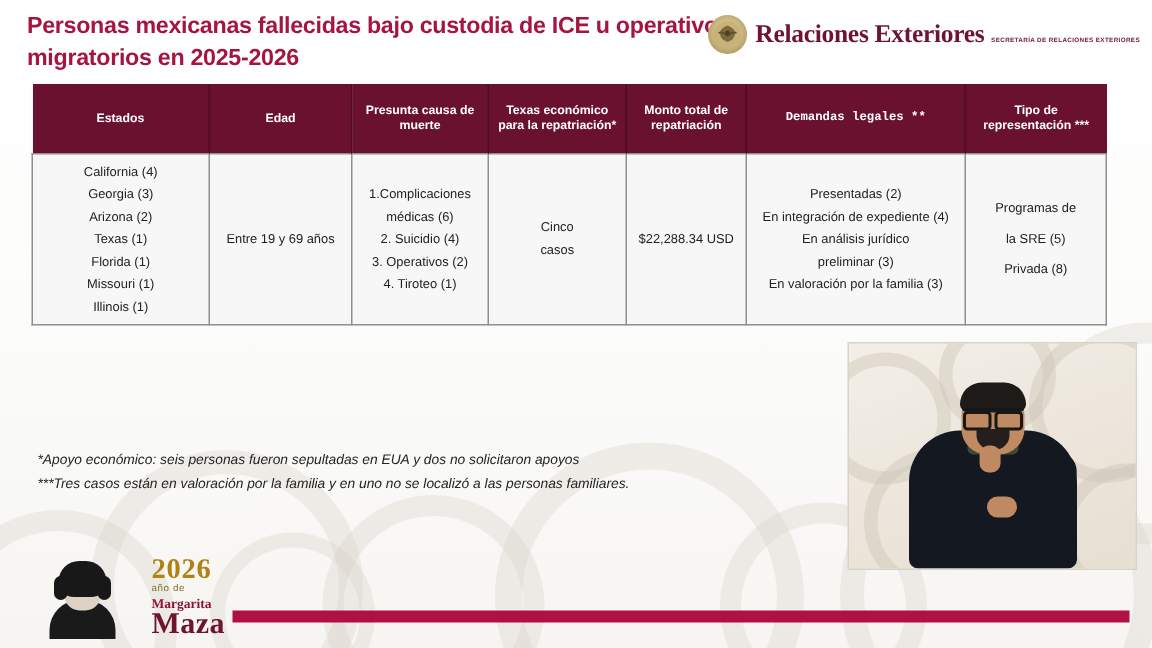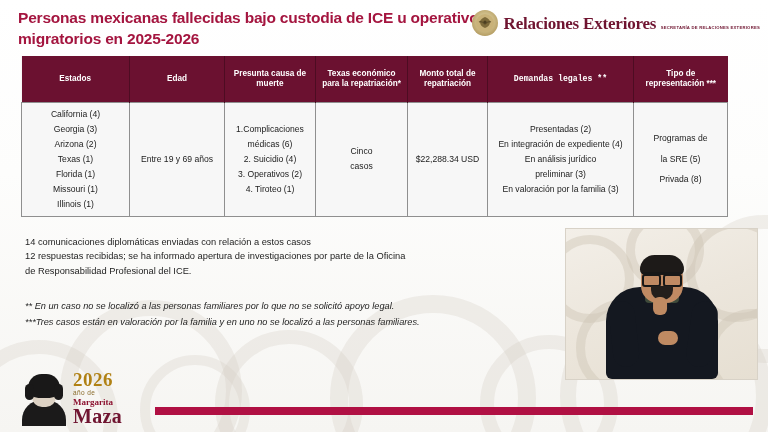--- a/index.html
+++ b/index.html
@@ -119,21 +119,21 @@
     text-align: center;
     color: #222222;
     font-size: 8.6px;
     line-height: 1.75;
     padding: 4px 3px;
     height: 114px;
     box-sizing: border-box;
     background: #f7f7f7;
   }
   td .ln { display: block; }
-  .c-estados { width: 108px; }
+  .c-estados { width: 118px; }
   .c-edad    { width: 95px; }
   .c-causa   { width: 91px; }
   .c-apoyo   { width: 92px; }
   .c-monto   { width: 80px; }
   .c-dem     { width: 146px; font-family: Liberation Mono, monospace; }
   .c-tipo    { width: 94px; }
   td.tipo .ln { line-height: 2.4; }
 
   
   .notes {
@@ -304,25 +304,25 @@
     top: 76px;
     width: 20px;
     height: 14px;
     background: #bf8a62;
     border-radius: 7px;
   }
 
   
   .year-logo {
     position: absolute;
-    left: 20px;
+    left: 31px;
     top: 370px;
     display: flex;
     align-items: center;
-    gap: 5px;
+    gap: 22px;
   }
   .portrait {
     width: 48px;
     height: 56px;
     position: relative;
     flex: none;
   }
   .pt-shoulders {
     position: absolute;
     bottom: 0;
@@ -493,28 +493,23 @@
           <td class="tipo">
             <span class="ln">Programas de</span>
             <span class="ln">la SRE (5)</span>
             <span class="ln">Privada (8)</span>
           </td>
         </tr>
       </tbody>
     </table>
   </div>
 
-  <div class="notes">
-    <div class="p">14 comunicaciones diplomáticas enviadas con relación a estos casos</div>
-    <div class="p">12 respuestas recibidas; se ha informado apertura de investigaciones por parte de la Oficina</div>
-    <div class="p">de Responsabilidad Profesional del ICE.</div>
-  </div>
 
   <div class="footnotes">
-    <div class="p">** En un caso no se localizó a las personas familiares por lo que no se solicitó apoyo legal.</div>
+    <div class="p">*Apoyo económico: seis personas fueron sepultadas en EUA y dos no solicitaron apoyos</div>
     <div class="p">***Tres casos están en valoración por la familia y en uno no se localizó a las personas familiares.</div>
   </div>
 
   <div class="video">
     <div class="vwm v1"></div>
     <div class="vwm v2"></div>
     <div class="vwm v3"></div>
     <div class="vwm v4"></div>
     <div class="vwm v5"></div>
     <div class="person">

